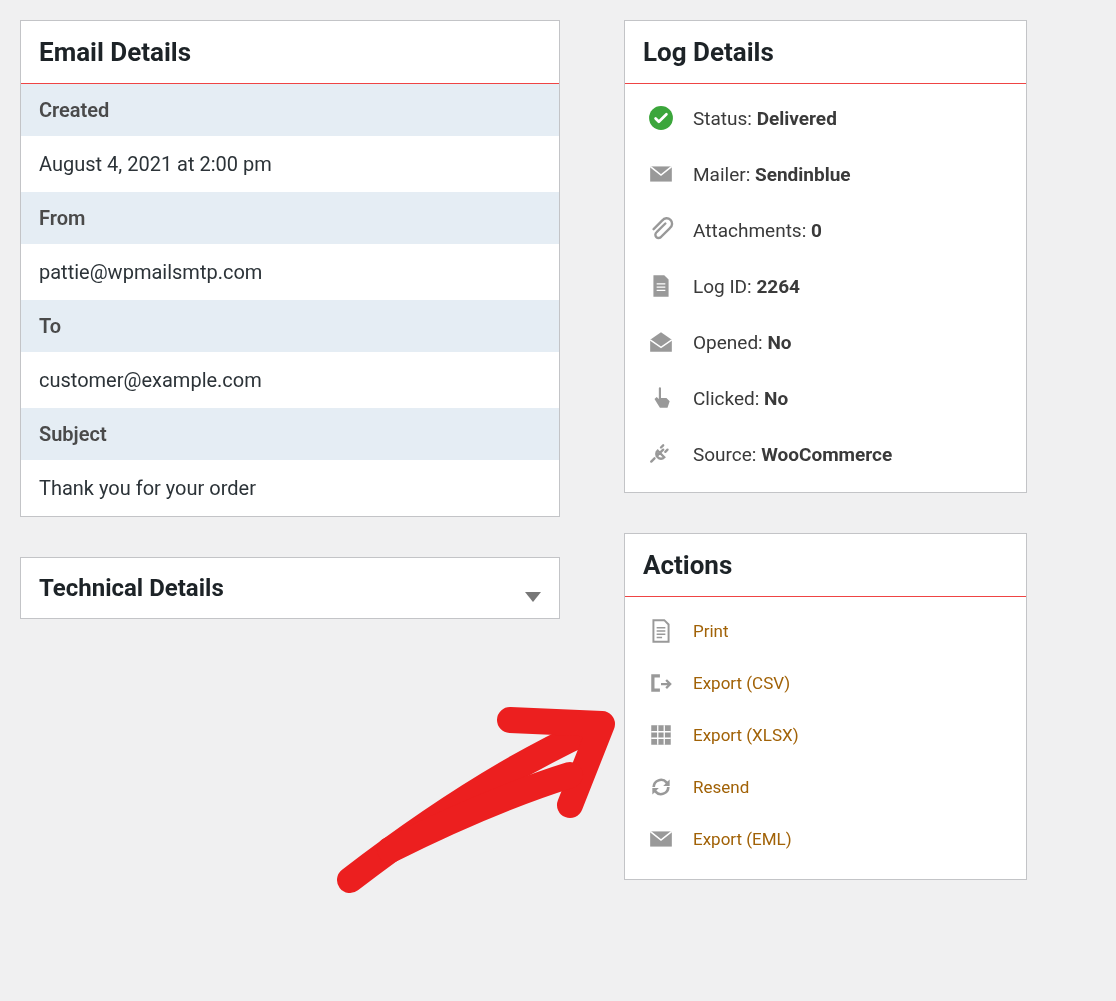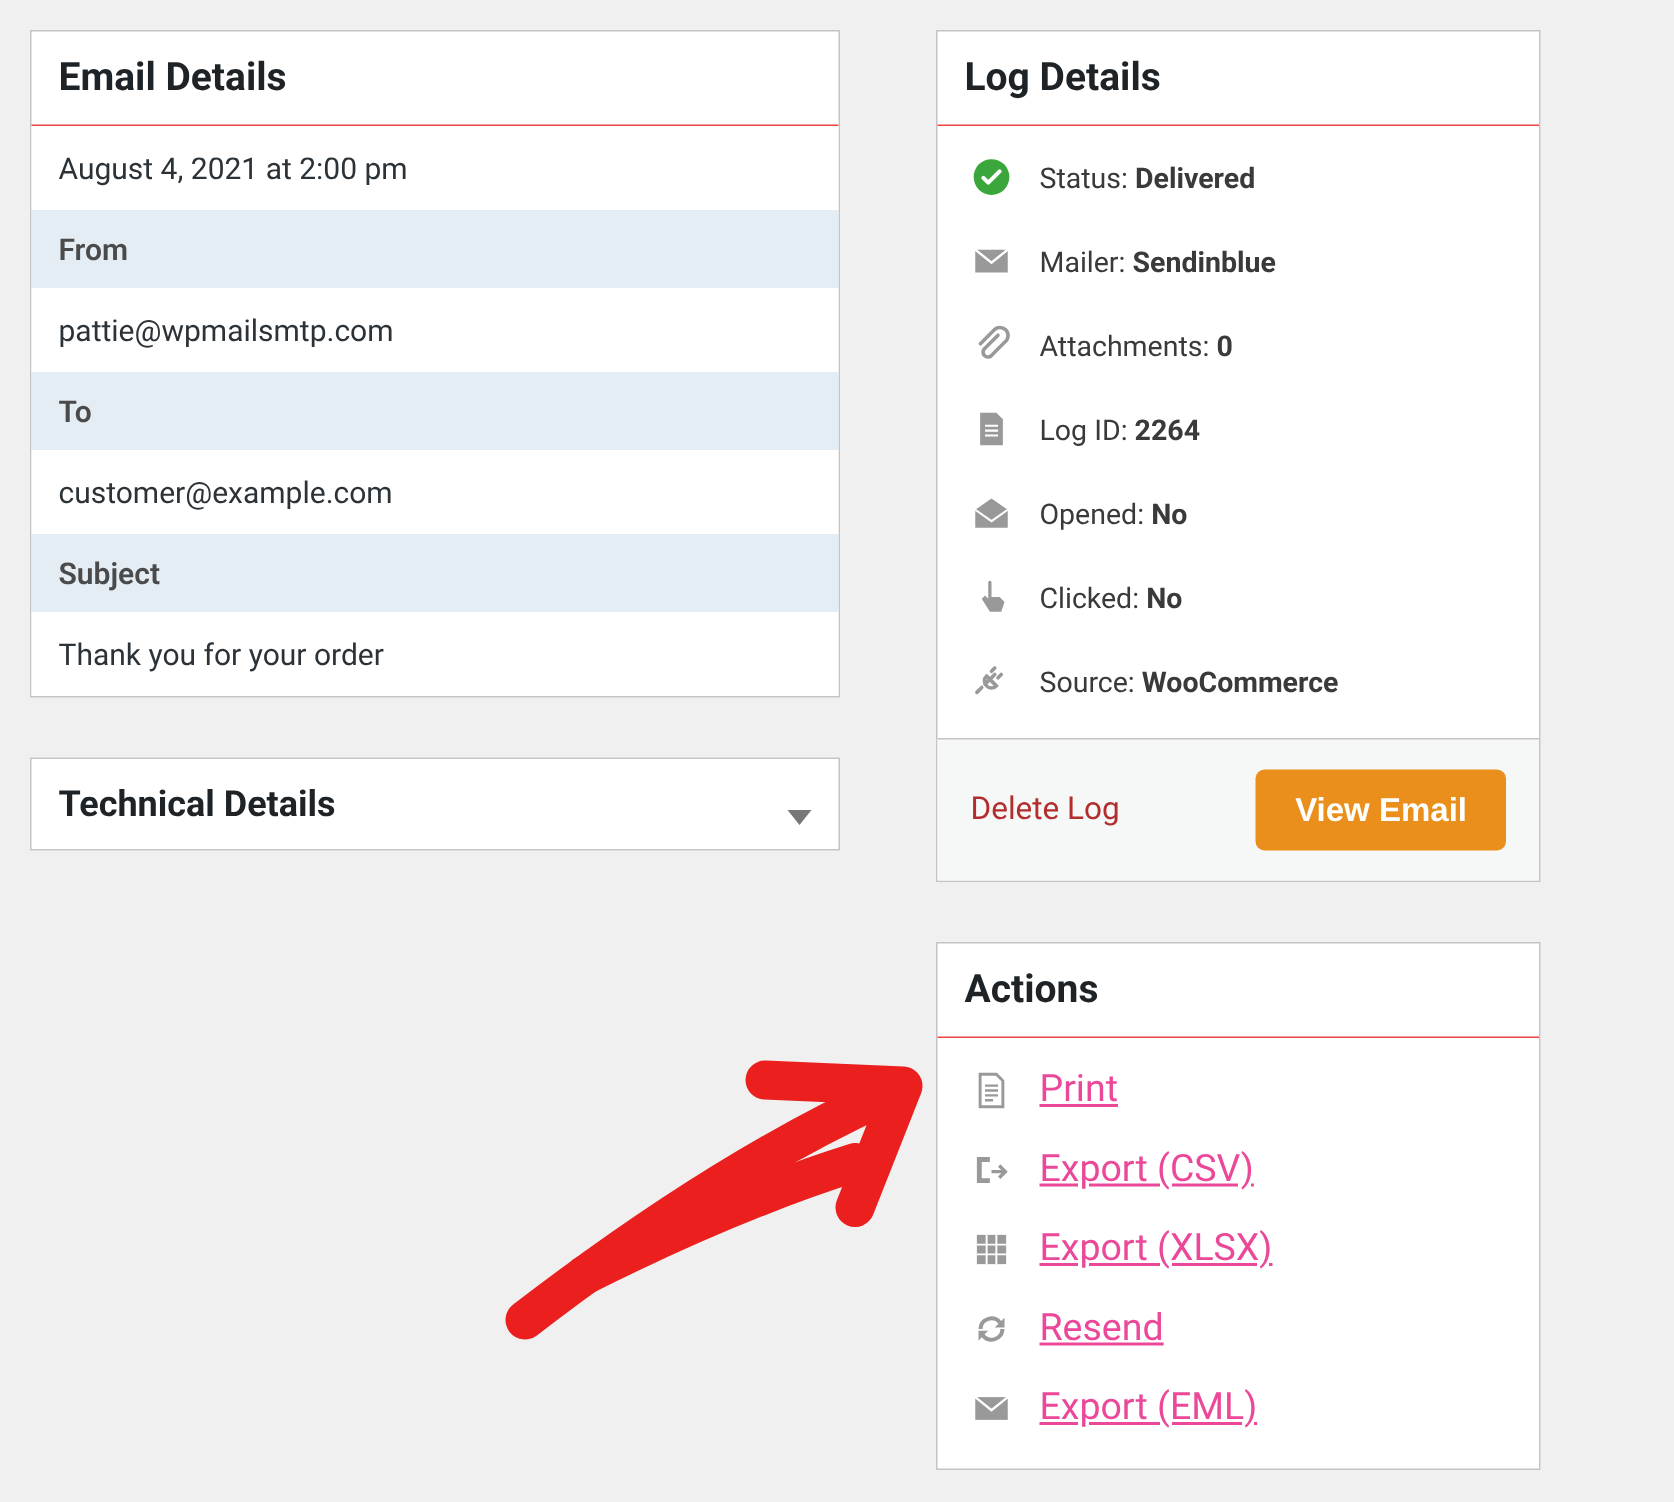--- a/index.html
+++ b/index.html
@@ -105,41 +105,41 @@
       padding: 12px 22px;
       gap: 18px;
       cursor: pointer;
     }
     .action-icon {
       width: 28px; height: 28px;
       display: flex; align-items: center; justify-content: center;
       color: #888;
     }
     .action-link {
-      color: #ec4899;
-      font-size: 25px;
+      color: #a16207;
+      font-size: 17px;
       font-weight: 400;
-      text-decoration: underline;
     }
 
     svg.icon { width: 26px; height: 26px; fill: currentColor; }
     .icon-green { color: #3ba63b; }
   </style>
 </head>
 <body>
 
 <div class="layout">
 
   <div class="col-left">
 
     <div class="panel">
       <div class="panel-header">
         <span>Email Details</span>
       </div>
       <div class="panel-body">
+        <div class="field-label">Created</div>
         <div class="field-value">August 4, 2021 at 2:00 pm</div>
 
         <div class="field-label">From</div>
         <div class="field-value">pattie@wpmailsmtp.com</div>
 
         <div class="field-label">To</div>
         <div class="field-value">customer@example.com</div>
 
         <div class="field-label">Subject</div>
         <div class="field-value">Thank you for your order</div>
@@ -223,24 +223,20 @@
 
         <div class="log-row">
           <span class="log-icon">
             <svg class="icon" viewBox="0 0 24 24">
                 <path d="M8 14l6-6m-8 8l-3 3m9-13l2-2m2 6l2-2M9 9l6 6a4 4 0 01-6 0 4 4 0 010-6z" stroke="#999" stroke-width="2.2" fill="none" stroke-linecap="round"></path>
               </svg>
           </span>
           <span class="log-text"><span class="lbl">Source: </span><span class="val">WooCommerce</span></span>
         </div>
 
-      </div>
-      <div class="panel-footer">
-        <a class="delete-link">Delete Log</a>
-        <button class="btn-primary">View Email</button>
       </div>
     </div>
 
     <div class="panel" style="margin-bottom:0;">
       <div class="panel-header">
         <span>Actions</span>
       </div>
       <div class="panel-body" style="padding: 8px 0 14px 0; position:relative;">
 
         <div class="action-row">

